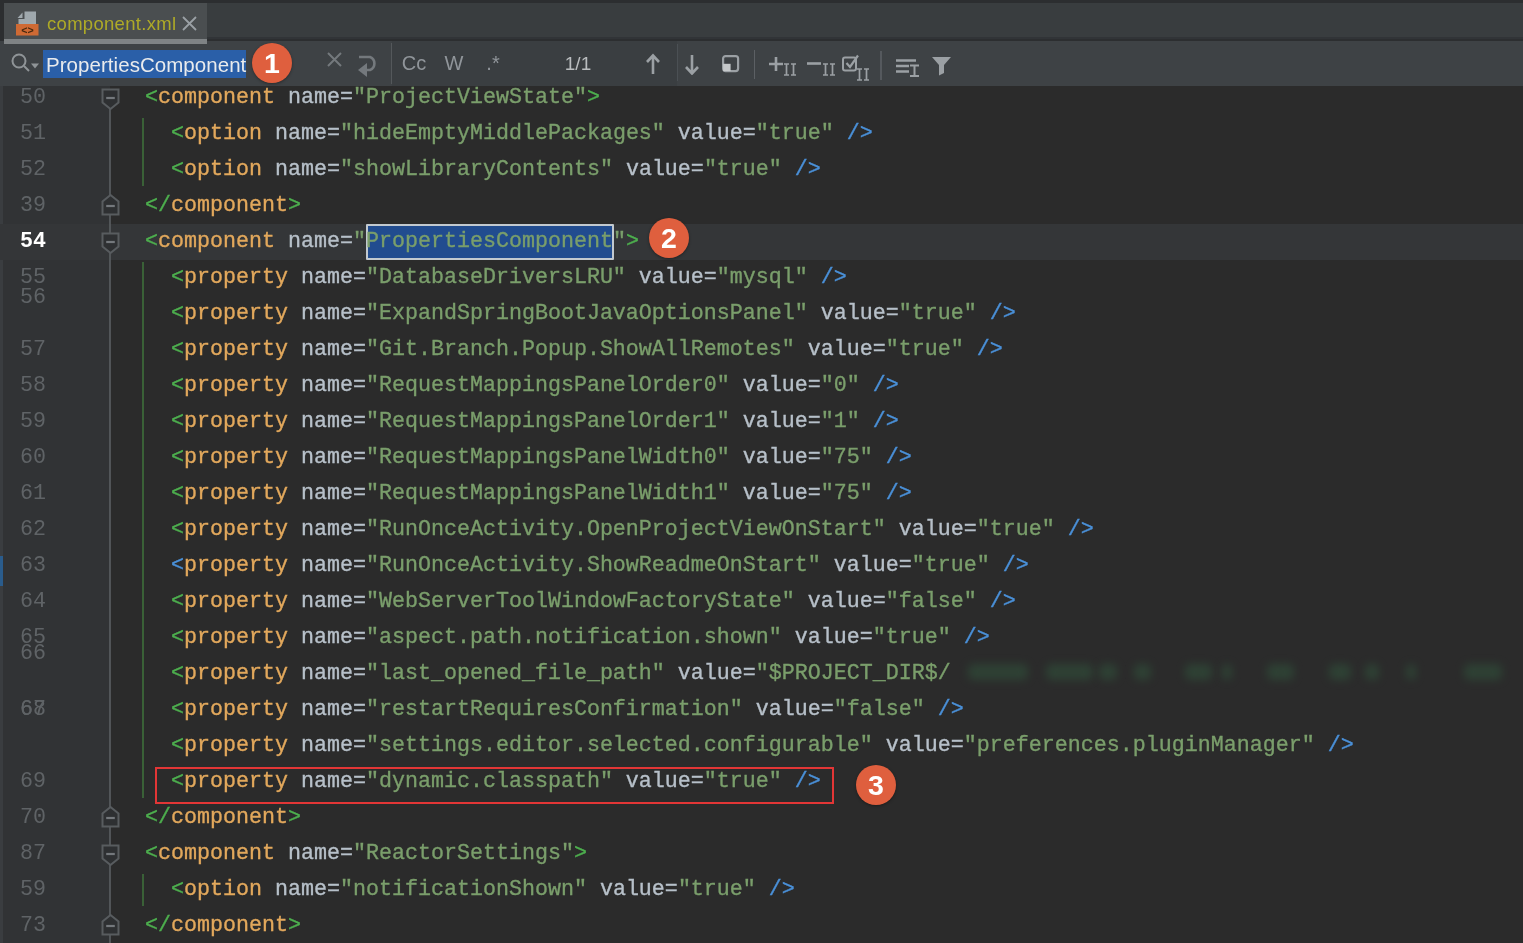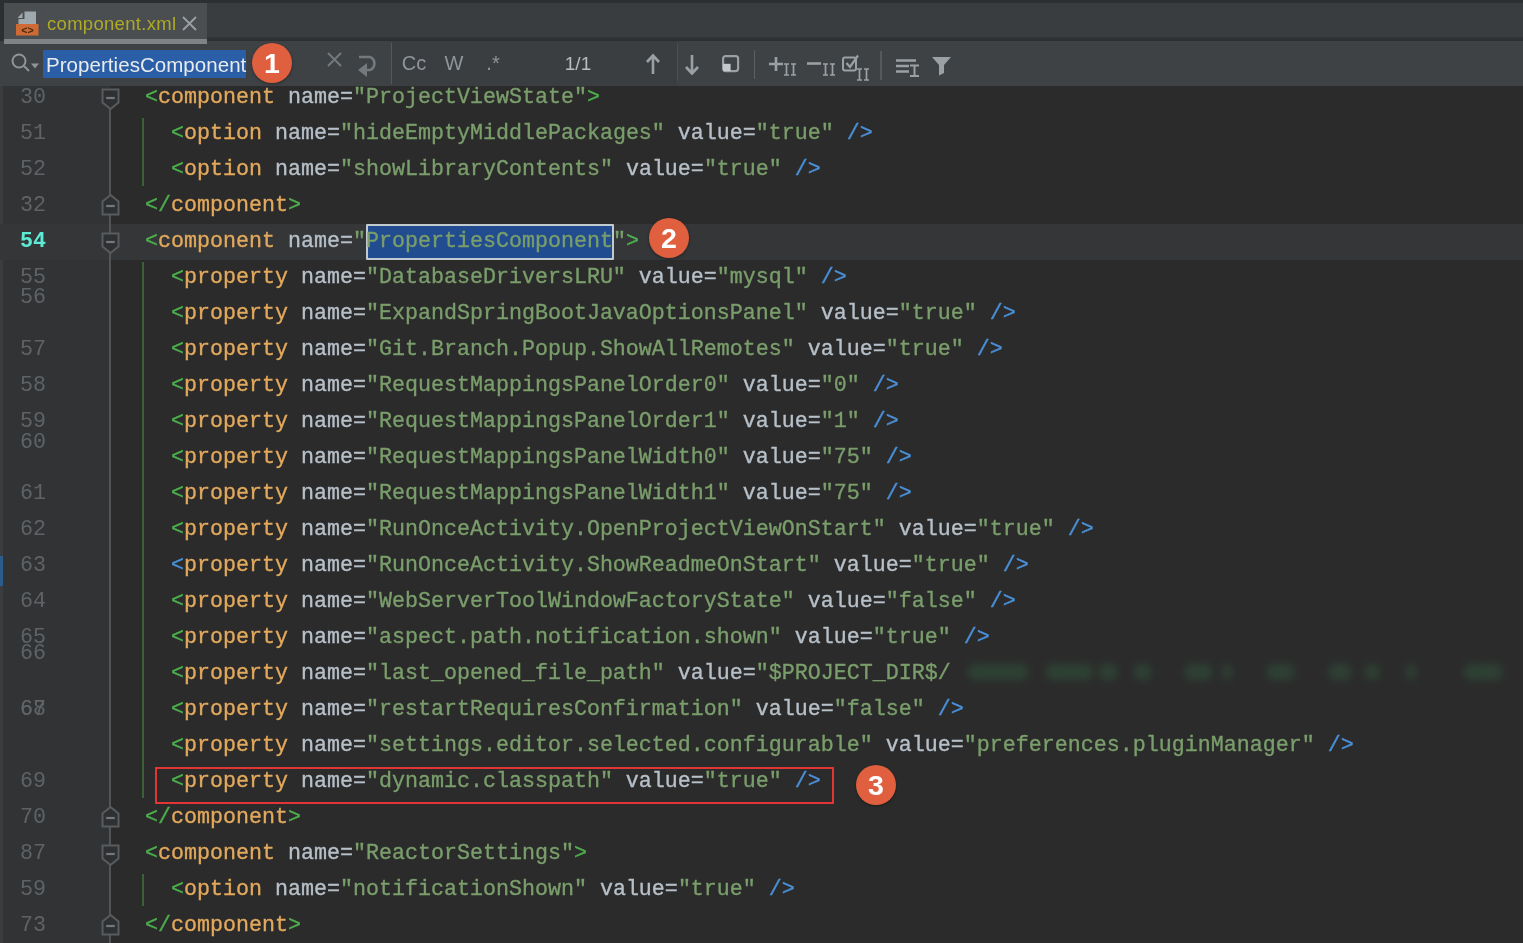--- a/index.html
+++ b/index.html
@@ -17,21 +17,21 @@
 #stext {position:absolute;left:46px;top:12px;font-family:"Liberation Sans",sans-serif;font-size:20.5px;letter-spacing:0.05px;color:#e9ebed}
 .sep {position:absolute;top:3px;width:1px;height:37px;background:#54585b}
 .tgl {position:absolute;top:0;height:45px;line-height:45px;font-family:"Liberation Sans",sans-serif;font-size:20px;color:#90959a;text-align:center}
 #cnt {position:absolute;left:540px;top:0;width:76px;height:45px;line-height:45px;text-align:center;font-family:"Liberation Sans",sans-serif;font-size:19px;color:#babdbf}
 
 #editor {position:absolute;left:0;top:86px;width:1523px;height:857px;background:#2b2b2b}
 #gutter {position:absolute;left:0;top:0;width:110px;height:857px;background:#313335}
 #lstrip {position:absolute;left:0;top:0;width:3px;height:857px;background:#3a3d40}
 #band {position:absolute;left:0;top:138px;width:1523px;height:36px;background:#343638}
 .ln {position:absolute;left:0;width:46px;text-align:right;font-size:21.66px;line-height:36px;height:36px}
-.num {color:#5f6366} .numhl {color:#5eead4;font-weight:bold}
+.num {color:#5f6366} .numhl {color:#ffffff;font-weight:bold}
 .cl {position:absolute;left:145px;font-size:21.66px;line-height:36px;height:36px;white-space:pre;letter-spacing:0;-webkit-text-stroke:0.35px currentColor}
 .g {color:#4daf4e} .t {color:#e2a85c} .a {color:#b7c0c9} .s {color:#7a9e6b} .b {color:#4a90d8}
 #selbox {position:absolute;left:365.5px;top:224px;width:248px;height:36px;background:#214c8f;border:2px solid #c2c9cf;border-radius:1px}
 #redbox {position:absolute;left:155px;top:767px;width:679px;height:37px;border:2.5px solid #e23636}
 #bluemark {position:absolute;left:0;top:556px;width:3px;height:30px;background:#2a5c8c}
 .circ {position:absolute;width:40px;height:40px;border-radius:50%;background:#df5f3e;color:#fff;
   font-family:"Liberation Sans",sans-serif;font-weight:bold;font-size:28.5px;text-align:center;line-height:40px;
   box-shadow:0 1px 3px rgba(0,0,0,0.35)}
 </style></head>
 <body>
@@ -98,31 +98,31 @@
   </div>
   <div id="editor">
     <div id="gutter"></div>
     <div id="lstrip"></div>
     <div id="band"></div>
     <div id="inner" style="position:absolute;left:0;top:-86px;width:1523px;height:943px">
       <div id="selbox"></div>
       <div style="position:absolute;left:142px;top:118px;width:1.6px;height:68px;background:#3a6137"></div>
         <div style="position:absolute;left:142px;top:262px;width:1.6px;height:536px;background:#3a6137"></div>
         <div style="position:absolute;left:142px;top:874px;width:1.6px;height:32px;background:#3a6137"></div>
-      <div class="ln num" style="top:80px">30</div>
+      <div class="ln num" style="top:80px">50</div>
         <div class="ln num" style="top:116px">51</div>
         <div class="ln num" style="top:152px">52</div>
-        <div class="ln num" style="top:188px">32</div>
+        <div class="ln num" style="top:188px">39</div>
         <div class="ln numhl" style="top:224px">54</div>
         <div class="ln num" style="top:260px">55</div>
         <div class="ln num" style="top:280px">56</div>
         <div class="ln num" style="top:332px">57</div>
         <div class="ln num" style="top:368px">58</div>
         <div class="ln num" style="top:404px">59</div>
-        <div class="ln num" style="top:425px">60</div>
+        <div class="ln num" style="top:440px">60</div>
         <div class="ln num" style="top:476px">61</div>
         <div class="ln num" style="top:512px">62</div>
         <div class="ln num" style="top:548px">63</div>
         <div class="ln num" style="top:584px">64</div>
         <div class="ln num" style="top:620px">65</div>
         <div class="ln num" style="top:636px">66</div>
         <div class="ln num" style="top:692px">67</div>
         <div class="ln num" style="top:692px">68</div>
         <div class="ln num" style="top:764px">69</div>
         <div class="ln num" style="top:800px">70</div>

